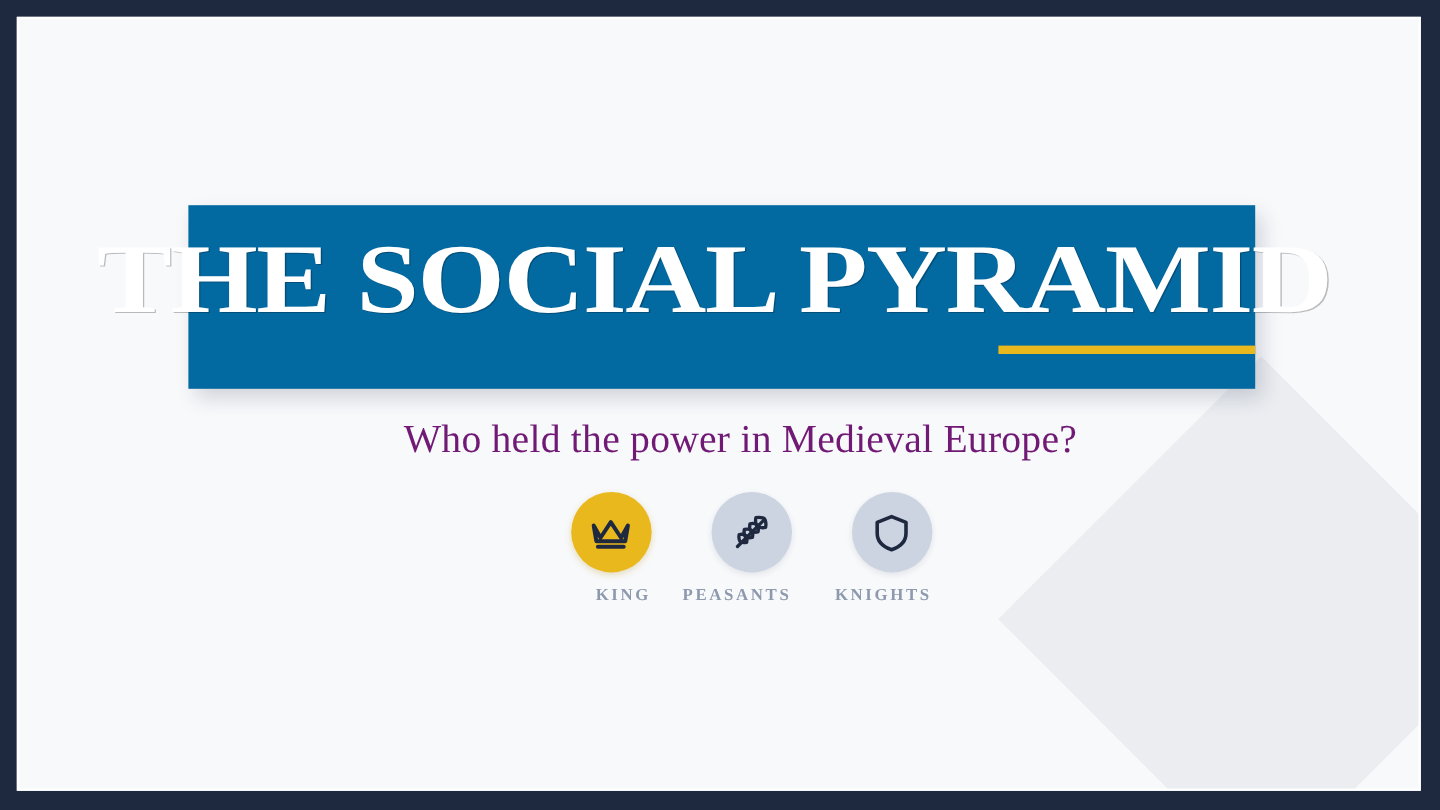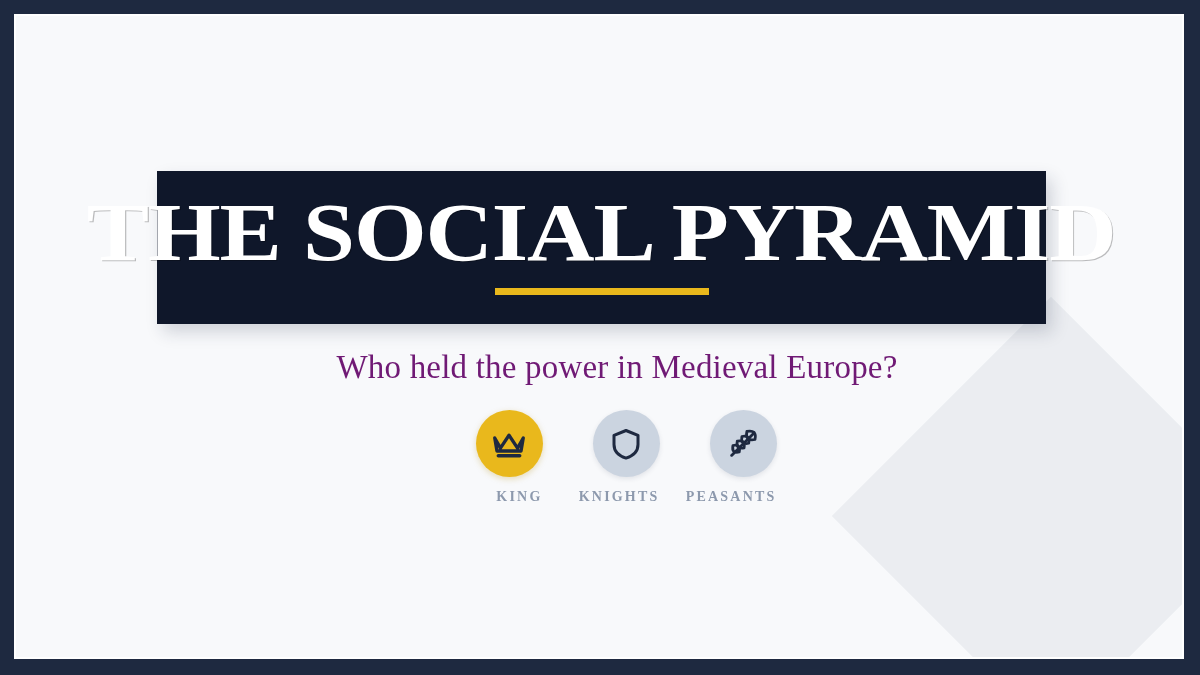--- a/index.html
+++ b/index.html
@@ -55,25 +55,25 @@
     height: 100%;
   }
 
   
   #title-banner {
     position: absolute;
     left: 141px;
     top: 155px;
     width: 889px;
     height: 153px;
-    background: #0f172a;
+    background: #0369a1;
     box-shadow: 6px 8px 16px rgba(30, 41, 64, 0.18);
     display: flex;
     flex-direction: column;
-    align-items: center;
+    align-items: flex-end;
     justify-content: center;
   }
 
   #title-text {
     color: #ffffff;
     font-family: "Liberation Serif", serif;
     font-weight: bold;
     font-size: 82px;
     line-height: 0.96;
     letter-spacing: -1px;
@@ -178,43 +178,43 @@
             <span>
               <svg width="38" height="38" viewBox="0 0 24 24" fill="none" stroke="#1e2940" stroke-width="2.1" stroke-linecap="round" stroke-linejoin="round">
                 <path d="M3 8.2 L6.6 14.6 L12 6.4 L17.4 14.6 L21 8.2 L19.6 16.4 L4.4 16.4 Z"></path>
                 <line x1="5.2" y1="19.4" x2="18.8" y2="19.4"></line>
               </svg>
             </span>
           </div>
           <div class="icon-label">KING</div>
         </div>
 
-
-        <div class="icon-item">
-          <div class="icon-circle">
-            <span>
-              <svg width="36" height="36" viewBox="0 0 24 24" fill="none" stroke="#1e2940" stroke-width="2" stroke-linecap="round" stroke-linejoin="round">
-                <path d="M12 3 L20 6.2 v6.1 c0 4.6 -3.4 7.6 -8 9.1 c-4.6 -1.5 -8 -4.5 -8 -9.1 V6.2 Z"></path>
-              </svg>
-            </span>
-          </div>
-          <div class="icon-label">KNIGHTS</div>
-        </div>
 
         <div class="icon-item">
           <div class="icon-circle">
             <span>
               <svg width="36" height="36" viewBox="0 0 24 24" fill="none" stroke="#1e2940" stroke-width="1.85" stroke-linecap="round" stroke-linejoin="round">
                 <line x1="4.4" y1="19.6" x2="19.2" y2="4.8"></line>
                 <path d="M14.6 3.6 c2.2 -0.5 4.3 0.2 4.8 0.6 c0.4 0.5 1.1 2.6 0.6 4.8 c-2.2 0.5 -4.3 -0.2 -4.8 -0.6 c-0.4 -0.5 -1.1 -2.6 -0.6 -4.8 Z"></path>
                 <path d="M11.3 7 c1.9 -0.4 3.6 0.2 4 0.5 c0.3 0.4 0.9 2.1 0.5 4 c-1.9 0.4 -3.6 -0.2 -4 -0.5 c-0.3 -0.4 -0.9 -2.1 -0.5 -4 Z"></path>
                 <path d="M8.2 10.1 c1.9 -0.4 3.6 0.2 4 0.5 c0.3 0.4 0.9 2.1 0.5 4 c-1.9 0.4 -3.6 -0.2 -4 -0.5 c-0.3 -0.4 -0.9 -2.1 -0.5 -4 Z"></path>
                 <path d="M5.3 13 c1.8 -0.4 3.4 0.2 3.7 0.5 c0.3 0.3 0.9 2 0.5 3.8 c-1.8 0.4 -3.4 -0.2 -3.7 -0.5 c-0.3 -0.3 -0.9 -2 -0.5 -3.8 Z"></path>
               </svg>
             </span>
           </div>
           <div class="icon-label">PEASANTS</div>
         </div>
 
+        <div class="icon-item">
+          <div class="icon-circle">
+            <span>
+              <svg width="36" height="36" viewBox="0 0 24 24" fill="none" stroke="#1e2940" stroke-width="2" stroke-linecap="round" stroke-linejoin="round">
+                <path d="M12 3 L20 6.2 v6.1 c0 4.6 -3.4 7.6 -8 9.1 c-4.6 -1.5 -8 -4.5 -8 -9.1 V6.2 Z"></path>
+              </svg>
+            </span>
+          </div>
+          <div class="icon-label">KNIGHTS</div>
+        </div>
+
       </div>
     </div>
   </div>
 </div>
 
 </body></html>

